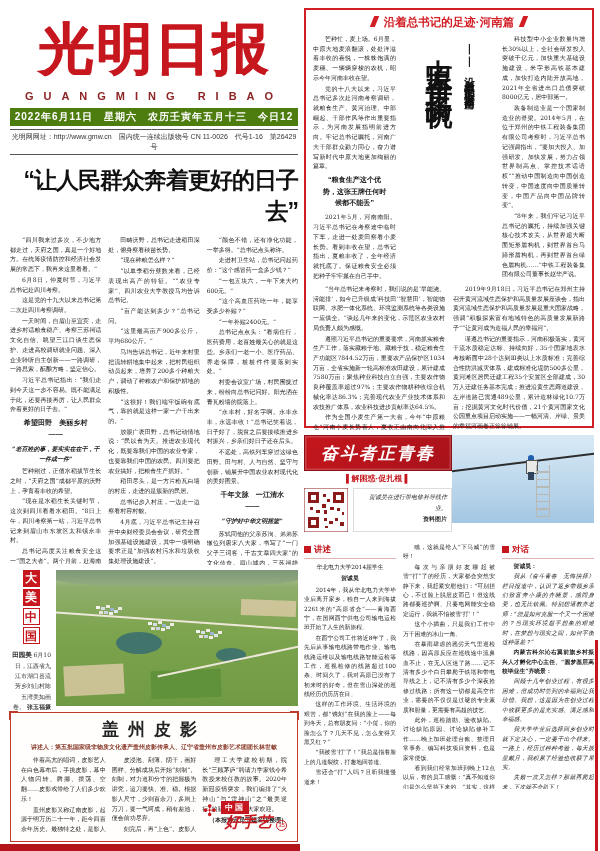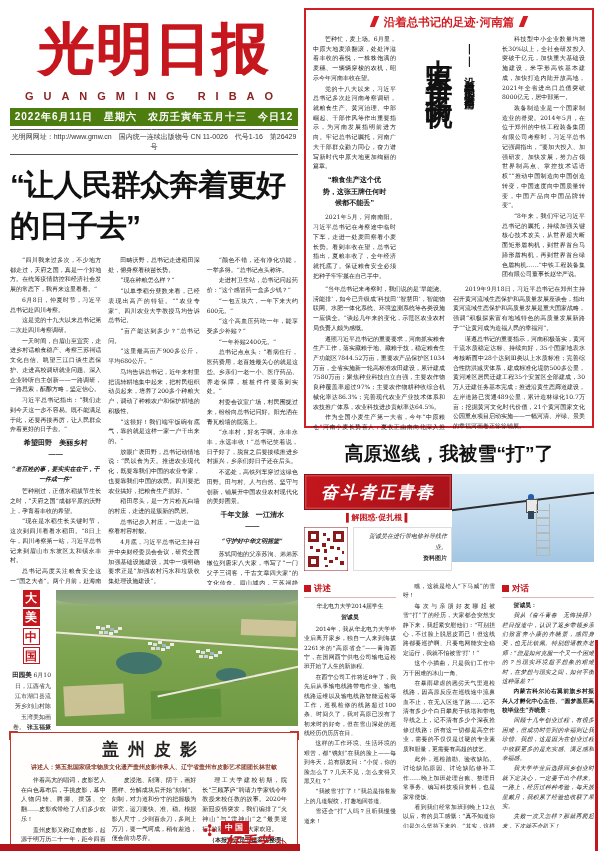--- a/index.html
+++ b/index.html
@@ -22,21 +22,21 @@
         letter-spacing:2px;font-family:"DejaVu Serif",serif;
         text-shadow:1px 0 0 #c6171e;}
   .pinyin{text-align:center;font-size:11px;font-weight:bold;letter-spacing:10px;color:#8d2424;
           font-family:"Liberation Sans",sans-serif;}
   .datebar{margin-top:6px;height:18px;line-height:18px;background:#4d7c0f;color:#fff;
            font-size:10px;font-weight:bold;text-align:center;font-family:"Liberation Sans",sans-serif;
            letter-spacing:1px;}
   .infoline{margin-top:3px;border-top:1px solid #555;border-bottom:1px solid #555;
             padding:2px 0;font-size:7px;text-align:center;color:#333;
             font-family:"Liberation Sans",sans-serif;}
-  .main-headline{margin-top:10px;font-size:30px;font-weight:bold;text-align:left;
+  .main-headline{margin-top:10px;font-size:23px;font-weight:bold;text-align:right;
                  font-family:"Liberation Sans",sans-serif;color:#111;letter-spacing:-1px;}
   .main-subtitle{margin-top:3px;font-size:15px;font-weight:bold;text-align:center;
                  font-family:"Liberation Sans",sans-serif;color:#111;}
   .main-cols{margin-top:8px;display:flex;gap:7px;height:330px;}
   .main-cols .col{flex:1;height:100%;}
 
   
   .bc-row{margin-top:5px;display:flex;gap:4px;height:136px;}
   .bc-left{width:42px;display:flex;flex-direction:column;align-items:center;}
   .bc-chip{width:17px;height:17px;margin-bottom:2px;text-align:center;line-height:17px;
@@ -277,21 +277,20 @@
             <div class="it-p">作为全国小麦生产第一大省，今年“中原粮仓”河南小麦长势喜人，夏收正由南向北深入推进，有望再获丰收，河南正在努力争取全年粮食产量连续6年保持在1300亿斤以上。</div>
           </div>
         <div class="col news">
             <div class="it-p">2019年9月18日，习近平总书记在郑州主持召开黄河流域生态保护和高质量发展座谈会，指出黄河流域生态保护和高质量发展是重大国家战略，强调“积极探索富有地域特色的高质量发展新路子”“让黄河成为造福人民的幸福河”。</div>
             <div class="it-p">谨遵总书记的重要指示，河南积极落实，黄河干流水质稳定达标、持续向好，35个国家地表水考核断面中28个达到Ⅲ类以上水质标准；完善综合性防洪减灾体系，建成标准化堤防500多公里，黄河滩区居民迁建工程35个安置区全部建成，30万人迁建任务基本完成；推进沿黄生态廊道建设，左岸道路已贯通489公里，累计造林绿化10.7万亩；挖掘黄河文化时代价值，21个黄河国家文化公园重点项目启动实施——一幅河清、岸绿、景美的幸福河画卷正徐徐铺展。</div>
             <div class="it-p">奔流不息，黄河汤汤。如今的河南，经济总量稳居全国第五，粮食生产连年丰收，生态环境持续向好，全省上下齐心协力，一幅新时代中原奋进的壮美画卷正激情挥洒。</div>
           </div>
       </div>
     </div>
 
-    <div class="pl-head">高原巡线，我被雪“打”了</div>
 
     <div class="pl-media">
       <div class="pl-left">
         <div class="pl-banner">奋斗者正青春</div>
         <div class="pl-tag">▌解困惑·促扎根 ▌</div>
         <div class="pl-qr-row">
           <svg width="44" height="44" viewBox="0 0 44 44">
             <rect width="44" height="44" fill="#fff" stroke="#8b1a1a" stroke-width="1"></rect>
             <g fill="#8b1a1a">
               <rect x="4" y="4" width="11" height="11"></rect>

